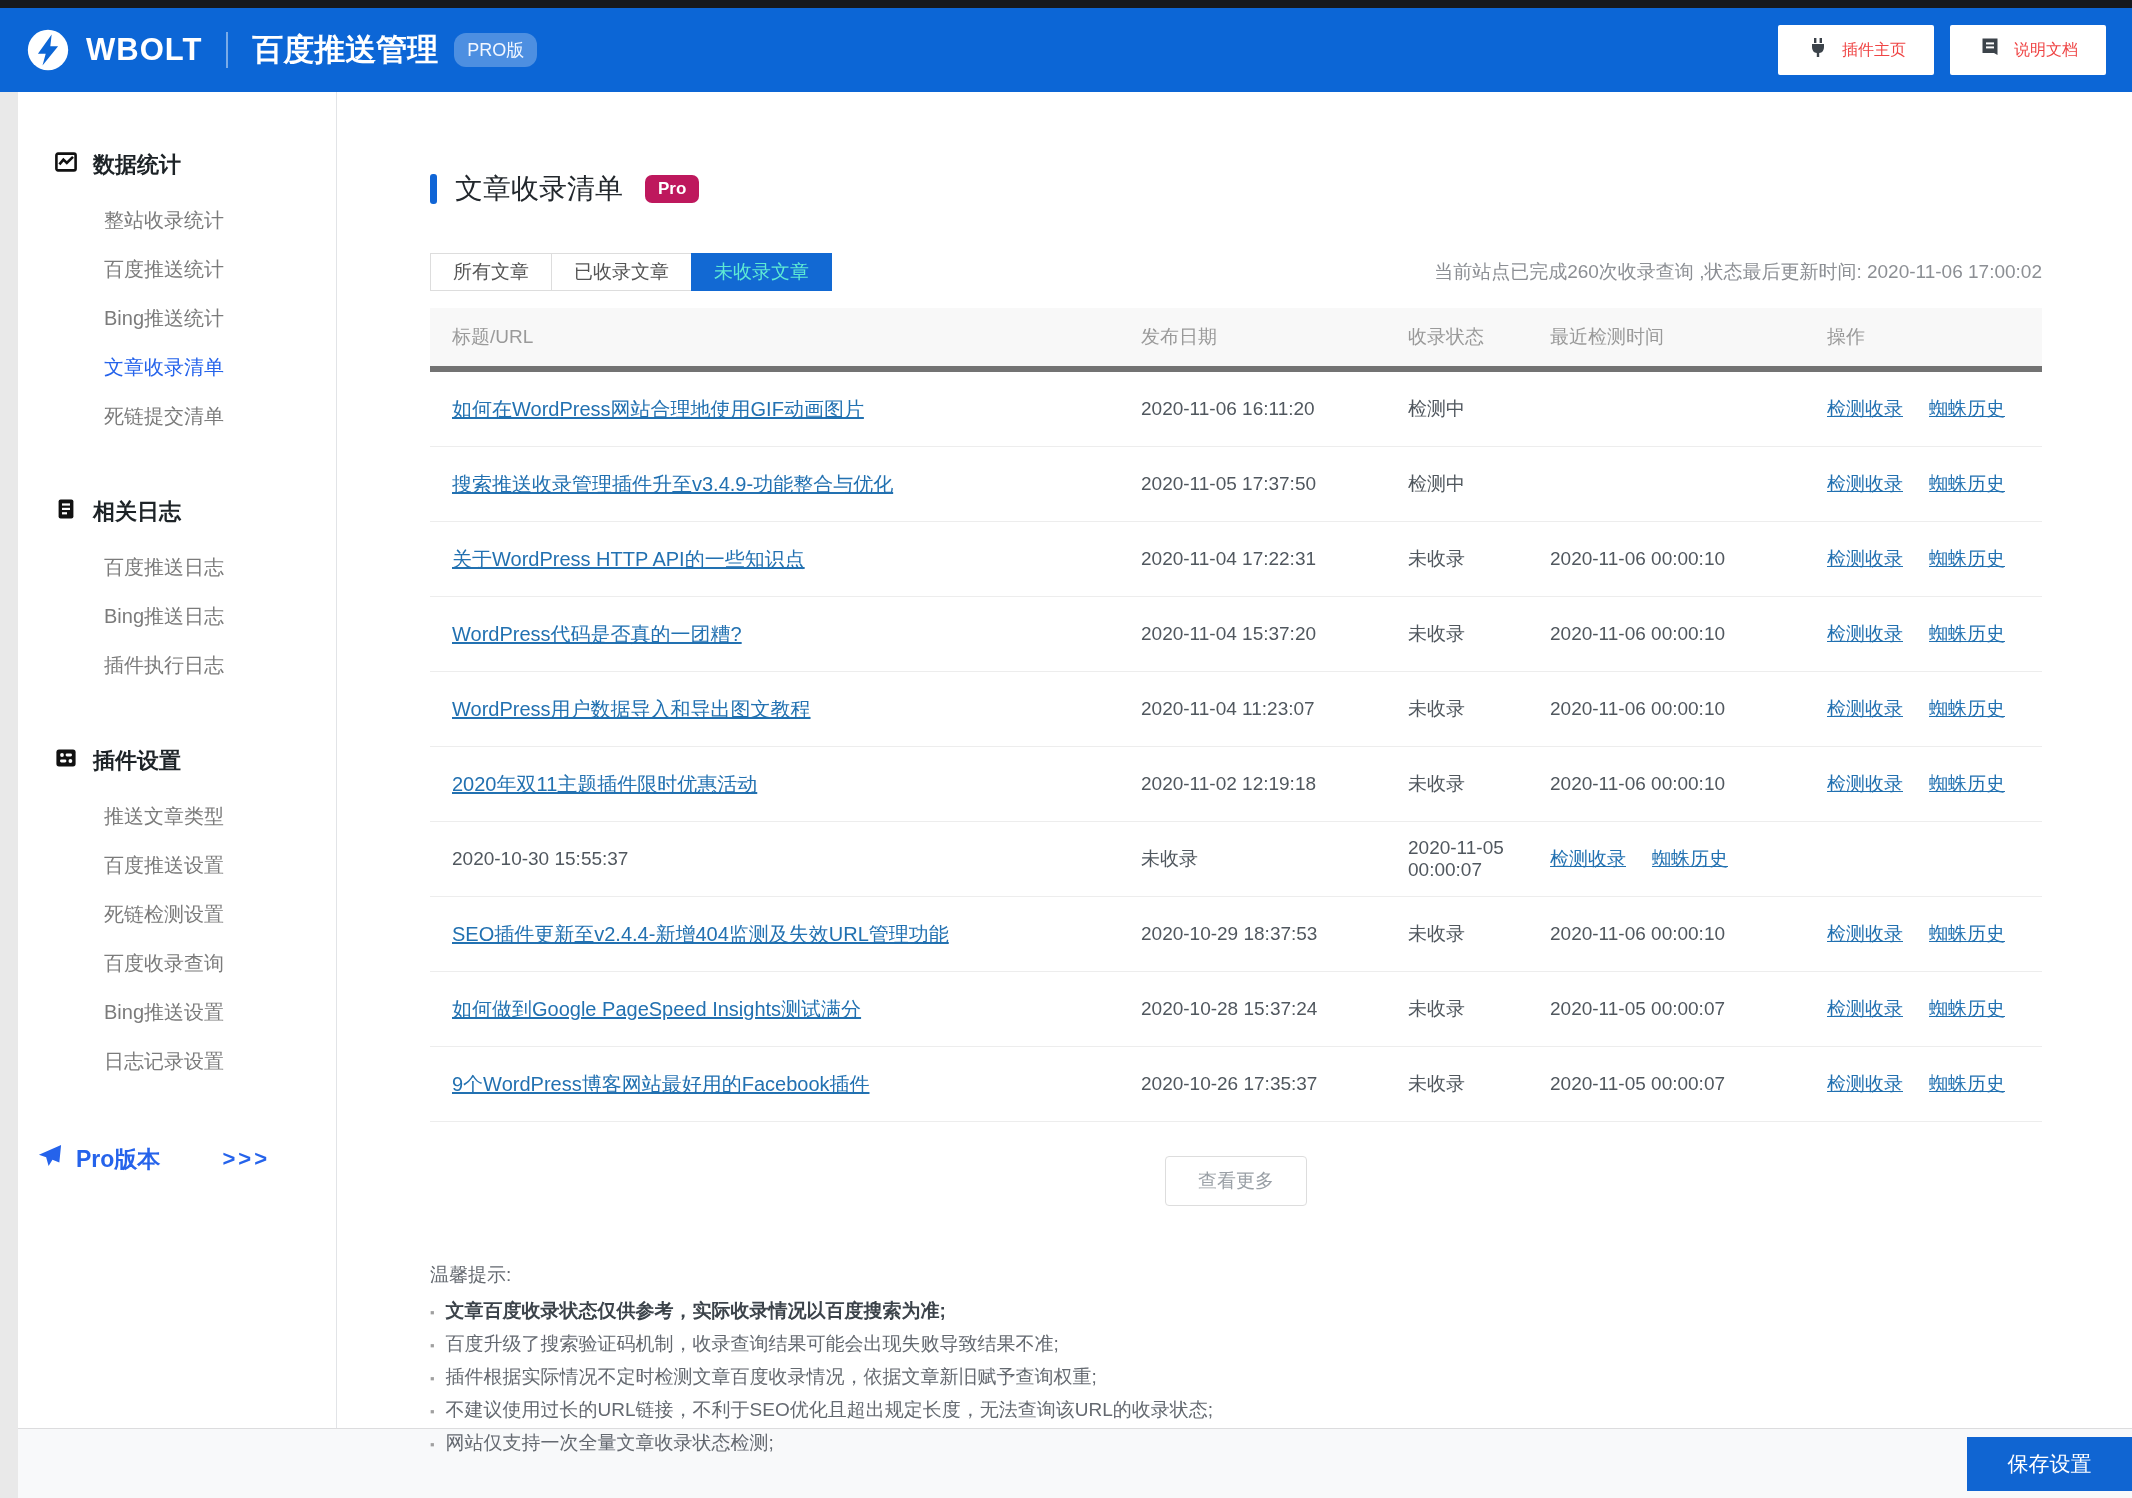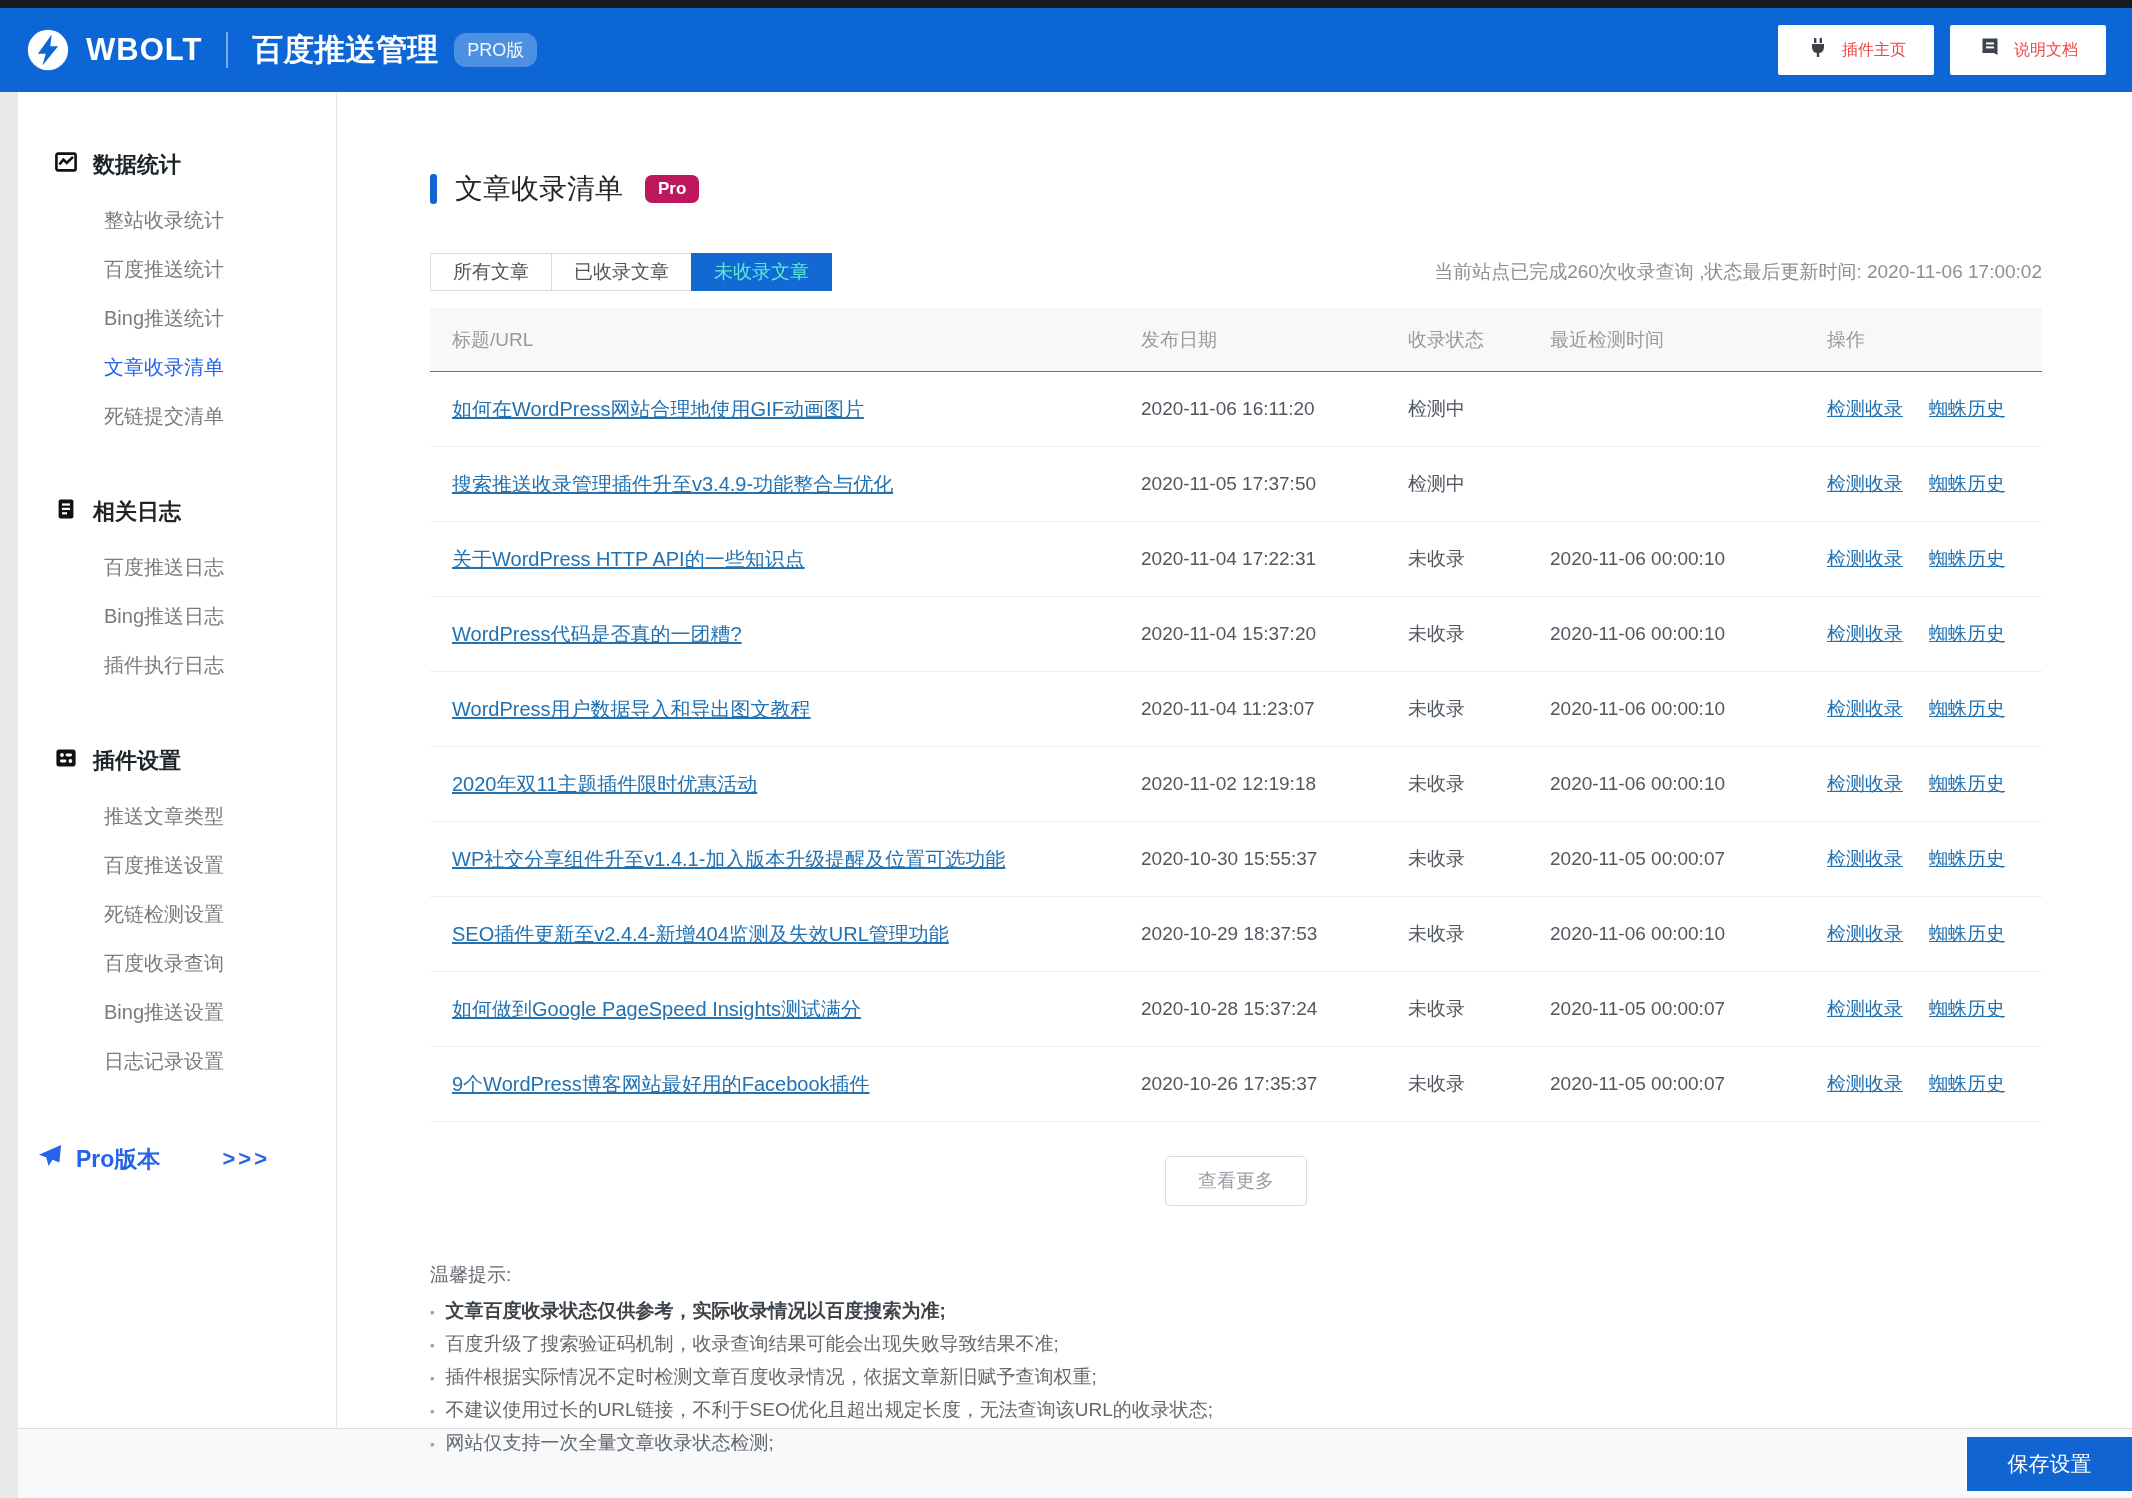--- a/index.html
+++ b/index.html
@@ -41,21 +41,21 @@
   .page-title { font-size:28px; color:#23282d; font-weight:400; }
   .pro-badge { margin-left:22px; background:#be185d; color:#fff; font-size:17px; font-weight:600; padding:4px 13px; border-radius:7px; }
 
   .tabs-row { display:flex; align-items:flex-end; justify-content:space-between; margin-bottom:17px; }
   .tabs { display:flex; }
   .tab { height:38px; padding:0 22px; font-size:19px; color:#555; background:#fff; border:1px solid #ddd; display:flex; align-items:center; margin-right:-1px; cursor:pointer; font-family:inherit; }
   .tab.active { background:#1269d3; color:#5eead4; border-color:#1269d3; z-index:1; }
   .status-text { font-size:19px; color:#8c8f94; padding-bottom:6px; }
 
   .grid-cols { display:grid; grid-template-columns:1fr 267px 142px 277px 215px; align-items:center; }
-  .thead { background:#f8f8f8; height:64px; font-size:19px; color:#9a9a9a; border-bottom:1px solid #737373; }
+  .thead { background:#f8f8f8; height:64px; font-size:19px; color:#9a9a9a; border-bottom:6px solid #737373; }
   .thead .cell:first-child, .row .cell:first-child { padding-left:22px; }
   .row { height:75px; border-bottom:1px solid #ededed; font-size:19px; color:#50575e; }
   .row a, .act-link { color:#2271b1; text-decoration:underline; cursor:pointer; }
   .row .title-cell a { font-size:20px; }
   .actions-cell { display:flex; gap:26px; }
 
   .load-more-wrap { display:flex; justify-content:center; margin-top:34px; }
   .load-more { width:142px; height:50px; border:1px solid #ddd; border-radius:4px; background:#fff; color:#9aa0a6; font-size:19px; cursor:pointer; font-family:inherit; }
 
   .notes { margin-top:56px; font-size:19px; color:#646970; }
@@ -243,21 +243,20 @@
               <div class="cell title-cell"><a>2020年双11主题插件限时优惠活动</a></div>
               <div class="cell">2020-11-02 12:19:18</div>
               <div class="cell">未收录</div>
               <div class="cell">2020-11-06 00:00:10</div>
               <div class="cell actions-cell">
                 <span class="act-link">检测收录</span>
                 <span class="act-link">蜘蛛历史</span>
               </div>
             </div>
             <div class="row grid-cols">
-              <div class="cell title-cell"><a>WP社交分享组件升至v1.4.1-加入版本升级提醒及位置可选功能</a></div>
               <div class="cell">2020-10-30 15:55:37</div>
               <div class="cell">未收录</div>
               <div class="cell">2020-11-05 00:00:07</div>
               <div class="cell actions-cell">
                 <span class="act-link">检测收录</span>
                 <span class="act-link">蜘蛛历史</span>
               </div>
             </div>
             <div class="row grid-cols">
               <div class="cell title-cell"><a>SEO插件更新至v2.4.4-新增404监测及失效URL管理功能</a></div>

